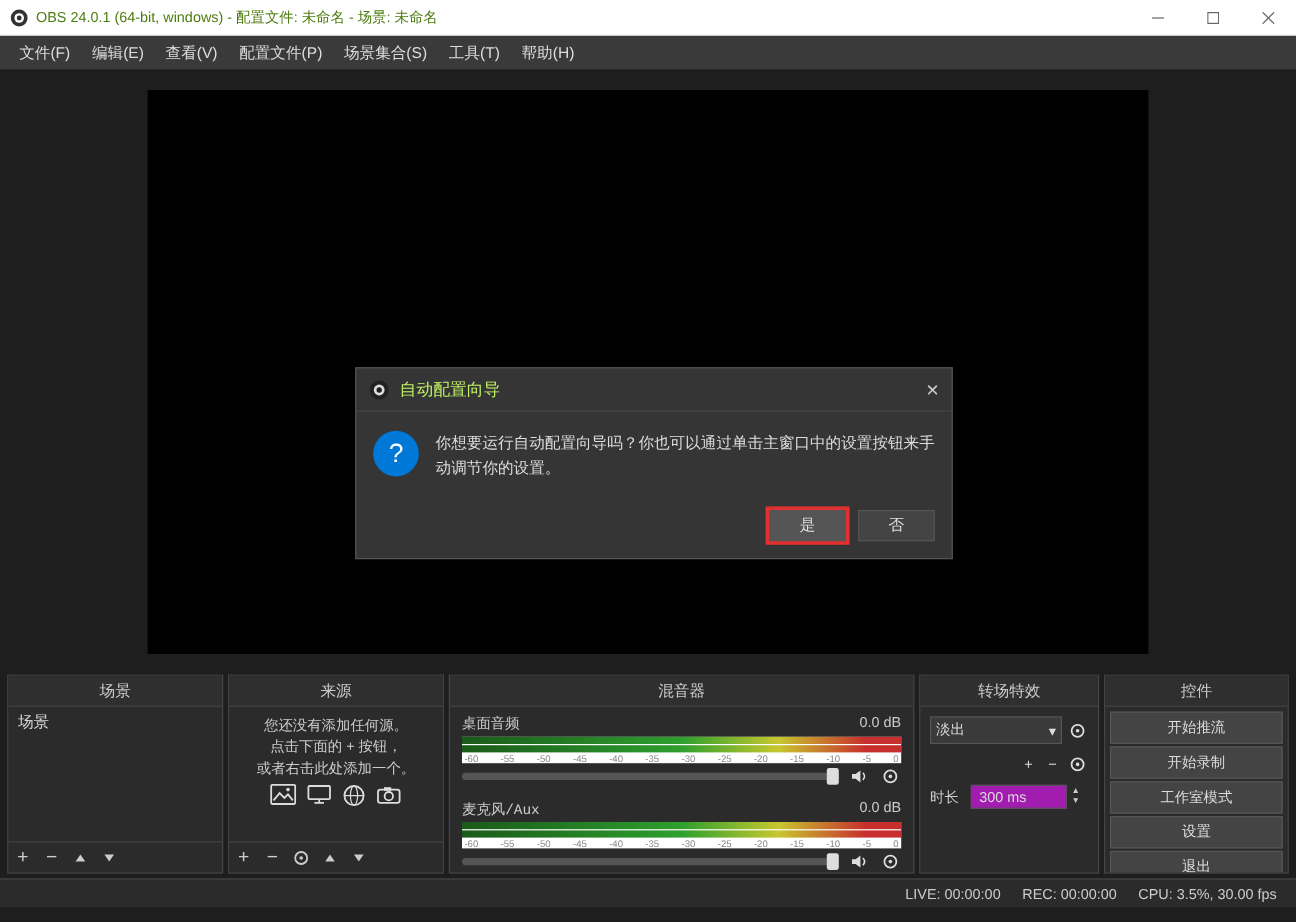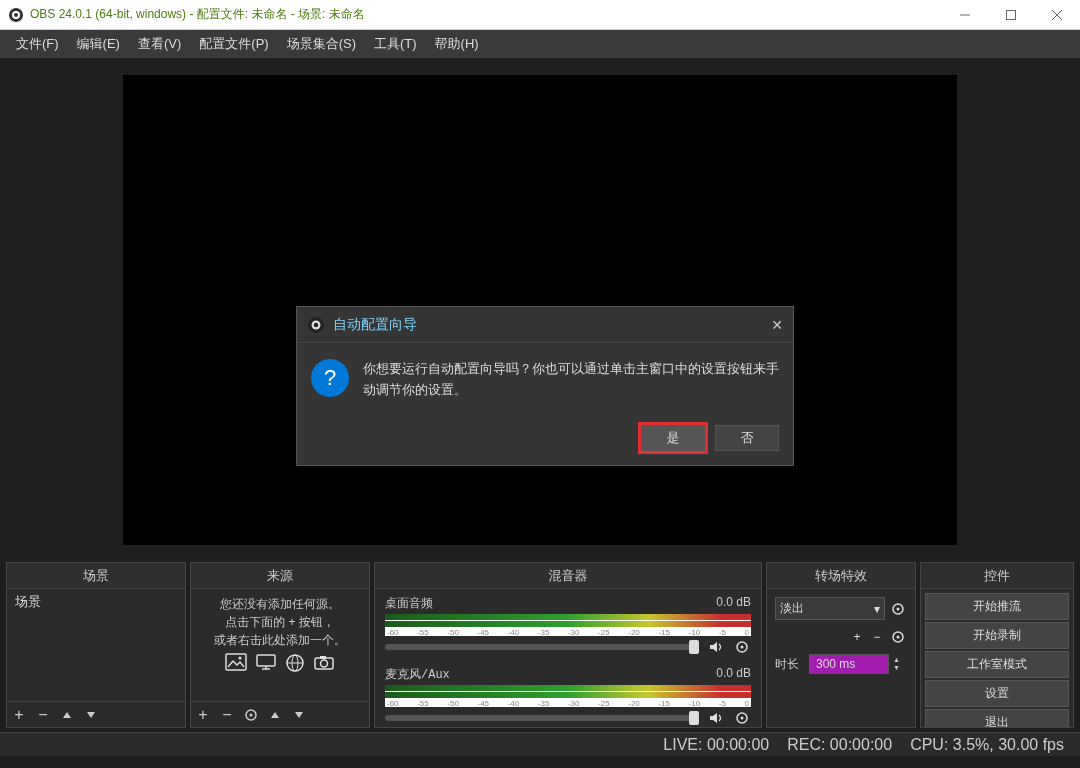--- a/index.html
+++ b/index.html
@@ -47,27 +47,27 @@
 .transition-row { display: flex; align-items: center; gap: 4px; padding: 4px 6px; }
 .dropdown { flex: 1; background: #3a3a3a; border: 1px solid #555; padding: 2px 4px; font-size: 12px; color: #ddd; display: flex; justify-content: space-between; align-items: center; }
 .num-input { width: 80px; background: #a21caf; border: 1px solid #555; padding: 2px 6px; font-size: 12px; color: #ddd; }
 .pm-btn { width: 16px; color: #ddd; display: flex; align-items: center; justify-content: center; }
 .trans-label { font-size: 12px; color: #ccc; width: 30px; }
 
 .controls { width: 154px; }
 .control-body { padding: 4px; display: flex; flex-direction: column; gap: 2px; }
 .control-btn { background: #444; border: 1px solid #555; padding: 4px; font-size: 12px; color: #ddd; text-align: center; }
 
-.statusbar { height: 24px; background: #2b2b2b; border-top: 1px solid #444; display: flex; align-items: center; justify-content: flex-end; gap: 18px; padding: 0 16px; font-size: 16px; color: #ccc; font-family: monospace; }
+.statusbar { height: 24px; background: #2b2b2b; border-top: 1px solid #444; display: flex; align-items: center; justify-content: flex-end; gap: 18px; padding: 0 16px; font-size: 12px; color: #ccc; font-family: monospace; }
 
 .tool-btn { width: 24px; height: 24px; color: #ccc; display: flex; align-items: center; justify-content: center; font-size: 16px; }
 
 .dialog-overlay { position: absolute; top: 306px; left: 296px; width: 498px; background: #353535; border: 1px solid #555; box-shadow: 0 4px 20px rgba(0,0,0,0.6); z-index: 100; }
 .dialog-title { height: 36px; display: flex; align-items: center; justify-content: space-between; padding: 0 10px; border-bottom: 1px solid #444; }
-.dialog-title-left { display: flex; align-items: center; gap: 8px; font-size: 14px; color: #7dd3fc; }
+.dialog-title-left { display: flex; align-items: center; gap: 8px; font-size: 14px; color: #bef264; }
 .dialog-close { color: #ccc; font-size: 14px; }
 .dialog-body { padding: 16px 14px; display: flex; gap: 14px; }
 .dialog-icon { width: 38px; height: 38px; border-radius: 50%; background: #0078d7; display: flex; align-items: center; justify-content: center; color: #fff; font-size: 22px; flex-shrink: 0; }
 .dialog-text { flex: 1; font-size: 13px; line-height: 1.6; color: #ddd; }
 .dialog-buttons { display: flex; justify-content: flex-end; gap: 10px; padding: 8px 14px 14px 14px; }
 .dialog-btn { width: 64px; height: 26px; background: #444; border: 1px solid #555; color: #ddd; display: flex; align-items: center; justify-content: center; font-size: 13px; }
 .dialog-btn.highlighted { outline: 3px solid #e03030; background: #555; }
 
 svg { display: block; }
 </style>

